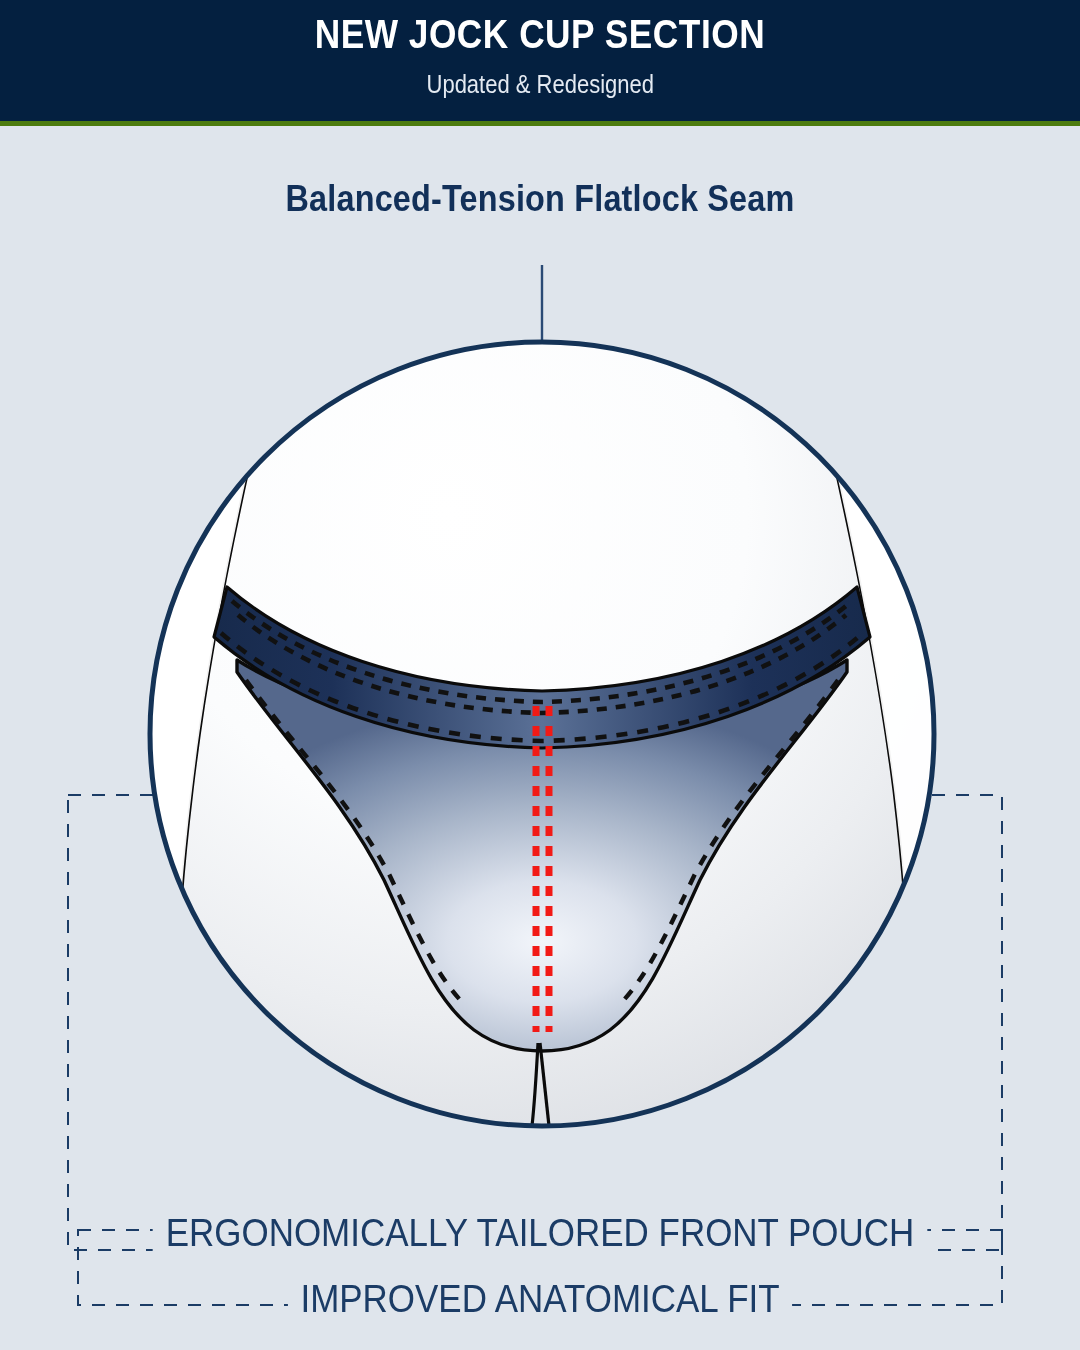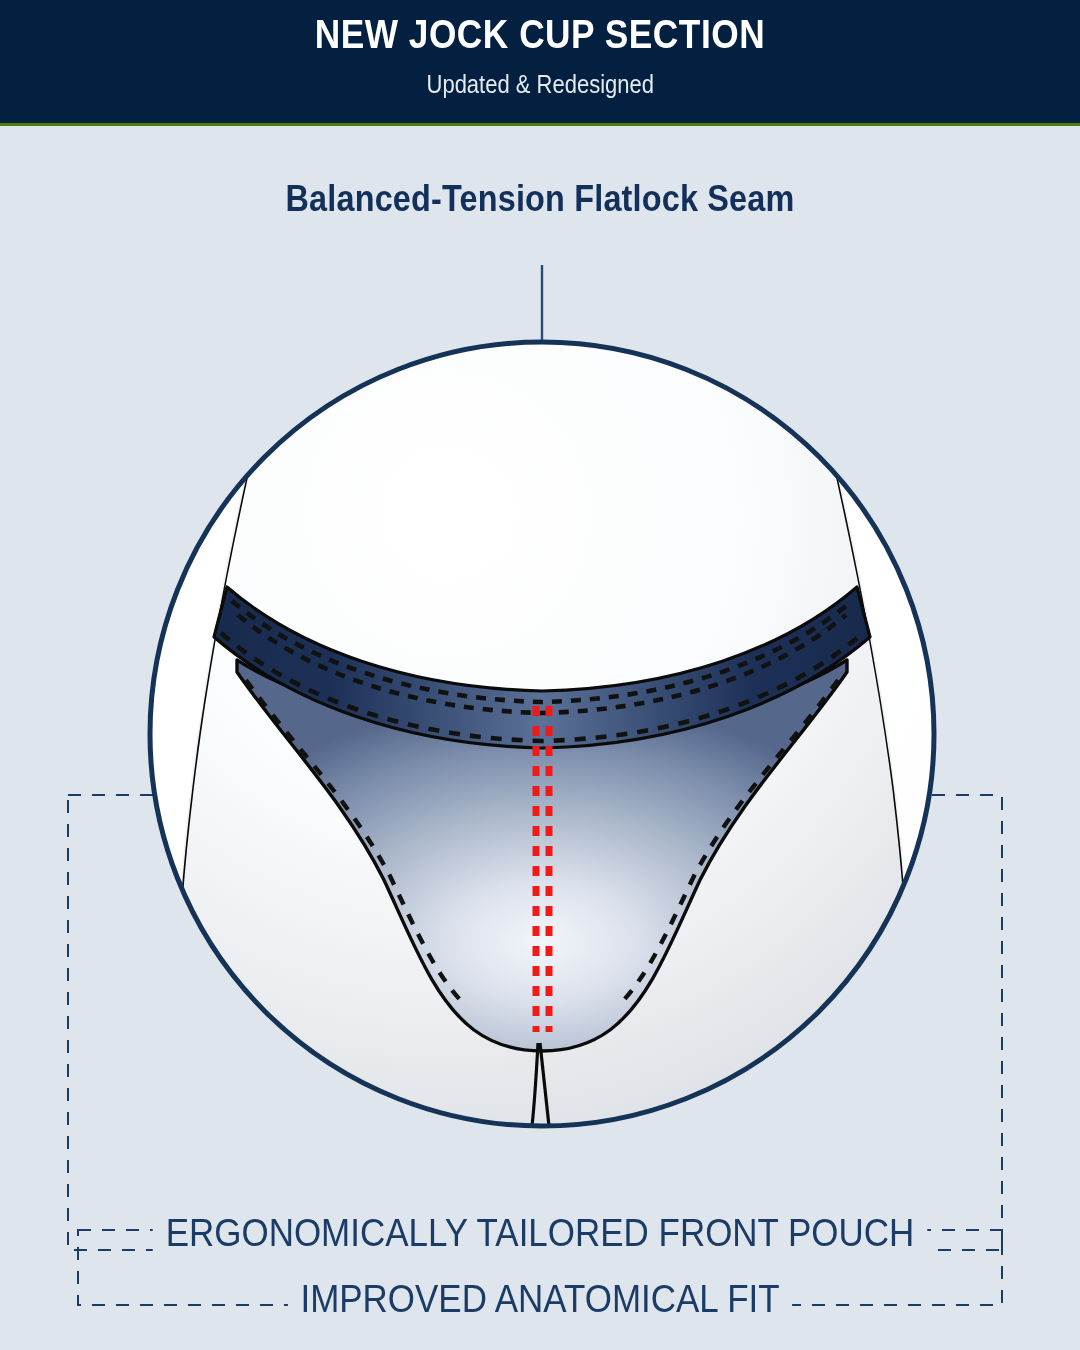--- a/index.html
+++ b/index.html
@@ -11,21 +11,21 @@
     position:relative;
   }
   #page{position:relative;width:1080px;height:1350px;overflow:hidden;background:#dfe5ec;}
 
   
   .header{
     position:absolute;left:0;top:0;width:1080px;height:126px;
     background:#042040;
     box-sizing:border-box;
     display:flex;flex-direction:column;align-items:center;justify-content:flex-start;
-    border-bottom:3px solid #4d7c0f;
+    border-bottom:5px solid #4d7c0f;
   }
   .header-title{
     margin-top:13px;
     font-size:41px;
     font-weight:bold;
     letter-spacing:0.6px;
     color:#ffffff;
     font-family:"Liberation Sans Narrow","Liberation Sans",sans-serif;
     transform:scaleX(0.86);
     transform-origin:center top;

